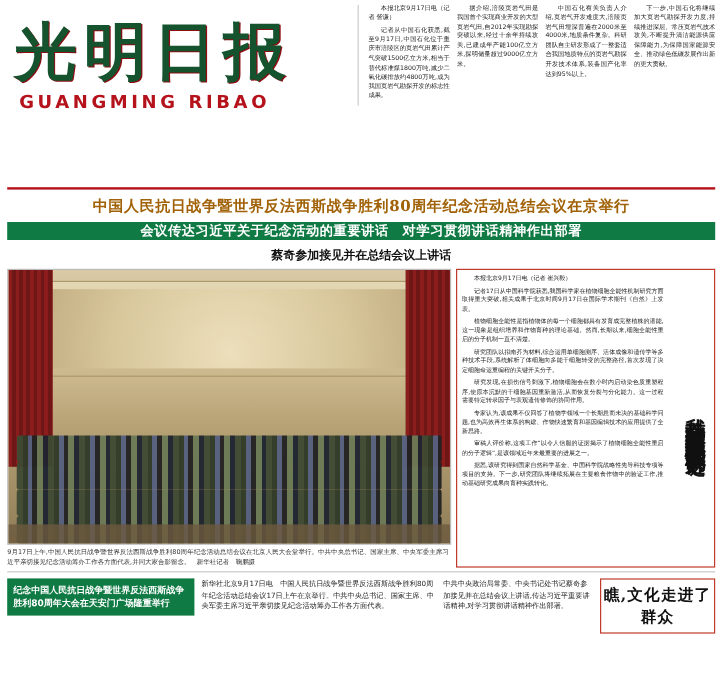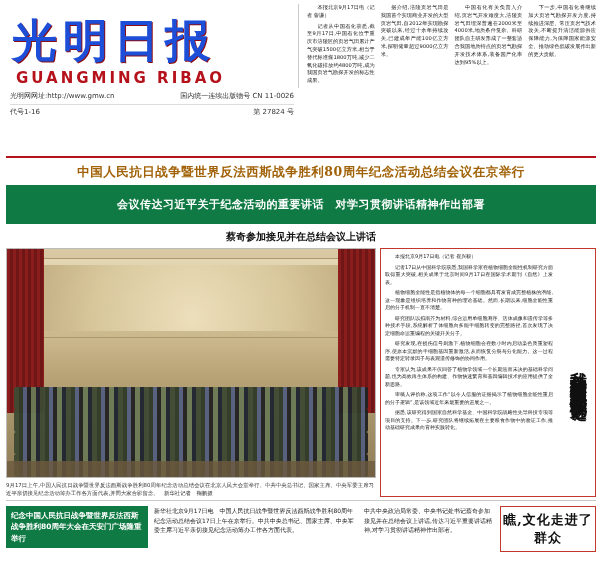--- a/index.html
+++ b/index.html
@@ -10,21 +10,21 @@
     color:#1a1a1a;
     overflow:hidden;
   }
   .page{position:relative;width:602px;height:564px;box-sizing:border-box;padding:4px 6px;}
 
   
   .masthead{display:flex;align-items:flex-start;height:152px;border-bottom:2px solid #b5121b;}
   .mast-left{width:292px;position:relative;}
   .logo{
     font-family:"DejaVu Serif","Liberation Serif",serif;
-    font-size:45px;font-weight:bold;color:#1d4ed8;
+    font-size:52px;font-weight:bold;color:#14532d;
     letter-spacing:6px;line-height:1;
     margin:14px 0 0 6px;
     text-shadow:1px 1px 0 #8d0d13;
   }
   .logo-pinyin{
     font-family:"DejaVu Sans","Liberation Sans",sans-serif;
     font-size:15px;color:#b5121b;letter-spacing:3px;
     margin:6px 0 0 10px;font-weight:bold;
   }
   .mast-bar{
@@ -50,21 +50,21 @@
   .lead-sub1{
     font-family:"DejaVu Serif","Liberation Serif",serif;
     text-align:center;font-size:12.5px;font-weight:bold;letter-spacing:0.5px;color:#a16207;margin:4px 0 4px 0;
   }
   .lead-main{
     font-family:"DejaVu Serif","Liberation Serif",serif;
     text-align:center;font-size:23px;font-weight:bold;letter-spacing:1px;color:#000;margin:2px 0 6px 0;
   }
   .lead-green{
     background:#0f7a43;color:#fff;text-align:center;font-size:11px;font-weight:bold;
-    padding:12px 6px;letter-spacing:0.5px;
+    padding:0 6px;letter-spacing:0.5px;
   }
   .lead-sub2{
     text-align:center;font-size:10px;color:#111;margin:6px 0 4px 0;font-weight:bold;
     font-family:"DejaVu Serif","Liberation Serif",serif;
   }
 
   
   .body-area{display:flex;gap:6px;margin-top:4px;}
   .photo-col{width:368px;}
   .photo{
@@ -94,50 +94,40 @@
   .side-text p{margin:0 0 3px 0;text-indent:2em;}
   .side-title{
     width:34px;writing-mode:vertical-rl;text-orientation:upright;
     font-family:"DejaVu Serif","Liberation Serif",serif;
     font-size:17px;font-weight:bold;color:#111;letter-spacing:2px;
     display:flex;align-items:flex-start;justify-content:center;padding-top:4px;
   }
 
   
   .footer{display:flex;gap:6px;margin-top:5px;align-items:flex-start;}
-  .foot-left{width:142px;}
+  .foot-left{width:156px;}
   .foot-green{background:#0f7a43;color:#fff;font-size:7.5px;font-weight:bold;padding:4px 5px;line-height:1.5;}
   .foot-mid{flex:1;font-size:6px;line-height:1.6;color:#222;}
   .foot-mid .fm-row{display:flex;gap:6px;}
   .foot-right{width:96px;text-align:right;}
   .foot-banner{
     border:1px solid #c0392b;font-family:"DejaVu Serif","Liberation Serif",serif;
     font-size:13px;font-weight:bold;color:#111;text-align:center;padding:4px 2px;letter-spacing:1px;
   }
   .divider{height:1px;background:#c9c9c9;margin:3px 0;}
 </style>
 </head>
 <body>
 
 <div class="page">
 
   <div class="masthead">
     <div class="mast-left">
       <div class="logo">光明日报</div>
       <div class="logo-pinyin">GUANGMING RIBAO</div>
-      <div class="mast-meta">
-        <div class="row">
-          <span>光明网网址:http://www.gmw.cn</span>
-          <span>国内统一连续出版物号 CN 11-0026</span>
-        </div>
-        <div class="row2">
-          <span>代号1-16</span>
-          <span>第 27824 号</span>
-        </div>
-      </div>
     </div>
 
     <div class="mast-right">
       <div class="top-cols">
         <div class="col">
           <p>本报北京9月17日电（记者 訾谦）</p>
           <p>记者从中国石化获悉,截至9月17日,中国石化位于重庆市涪陵区的页岩气田累计产气突破1500亿立方米,相当于替代标准煤1800万吨,减少二氧化碳排放约4800万吨,成为我国页岩气勘探开发的标志性成果。</p>
         </div>
         <div class="col">
           <p>据介绍,涪陵页岩气田是我国首个实现商业开发的大型页岩气田,自2012年实现勘探突破以来,经过十余年持续攻关,已建成年产能100亿立方米,探明储量超过9000亿立方米。</p>

